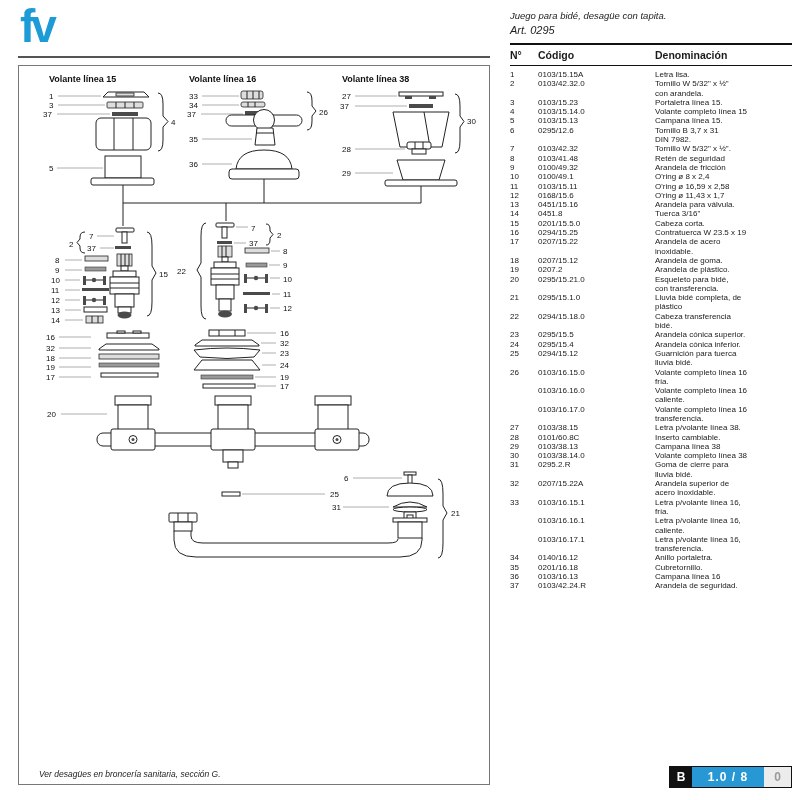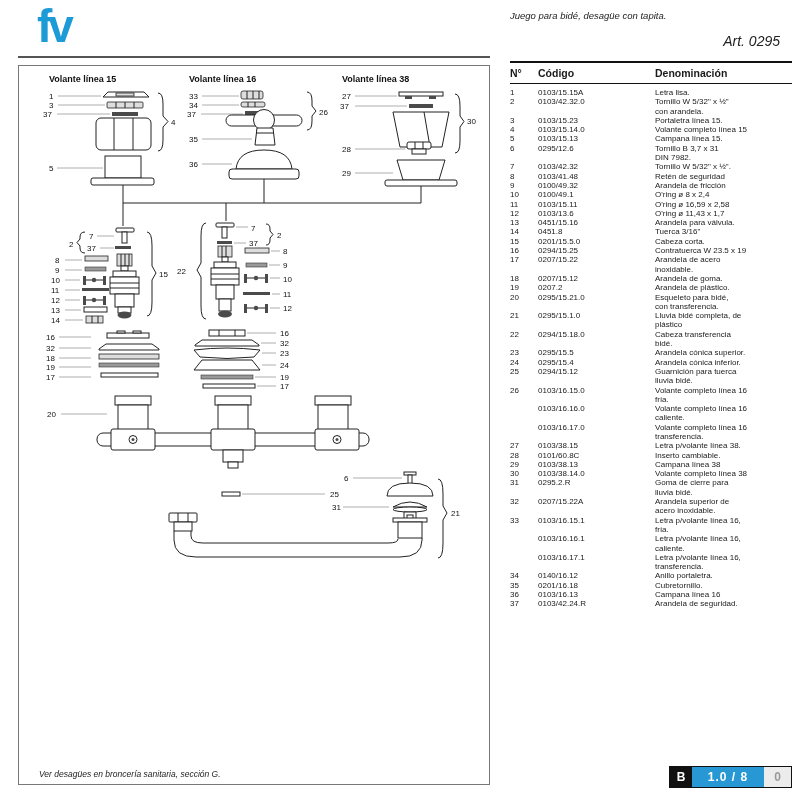--- a/index.html
+++ b/index.html
@@ -2,31 +2,31 @@
 <html><head>
 <meta charset="utf-8">
 <style>
   html,body { margin:0; padding:0; background:#fff; }
   .page {
     position:relative; width:800px; height:800px; background:#fff;
     font-family:"Liberation Sans", sans-serif; color:#1a1a1a; overflow:hidden;
   }
   
   .logo {
-    position:absolute; left:37px; top:0px;
+    position:absolute; left:20px; top:0px;
     font-weight:bold; font-size:46px; line-height:52px;
     letter-spacing:-4px; color:#1d9bd7;
   }
   .logo-rule { position:absolute; left:18px; top:56px; width:472px; height:2px; background:#555; }
 
   
   .right-col { position:absolute; left:510px; top:10px; width:282px; }
   .title { font-size:15px; font-weight:bold; margin:0 0 5px 0; }
   .subtitle { font-size:9.5px; font-style:italic; margin:0 0 3px 0; color:#222; }
-  .art { font-size:14px; font-style:italic; margin:12px; color:#222;text-align:right; }
+  .art { font-size:11px; font-style:italic; margin:0; color:#222; }
   .table { margin-top:7px; border-top:2px solid #111; }
   .thead {
     display:grid; grid-template-columns:28px 117px 1fr;
     font-weight:bold; font-size:10.5px; padding:4px 0 4px 0;
     border-bottom:1.5px solid #111;
   }
   .tbody { margin-top:4px; }
   .row { display:grid; grid-template-columns:28px 117px 1fr; font-size:8px; line-height:9.3px; }
   .row .name { white-space:pre-line; }
 
@@ -500,21 +500,21 @@
           </div>
 
           <div class="row">
             <span class="num">11</span>
             <span class="code">0103/15.11</span>
             <span class="name">O'ring ø 16,59 x 2,58</span>
           </div>
 
           <div class="row">
             <span class="num">12</span>
-            <span class="code">0103/13.6</span>
+            <span class="code">0168/15.6</span>
             <span class="name">O'ring ø 11,43 x 1,7</span>
           </div>
 
           <div class="row">
             <span class="num">13</span>
             <span class="code">0451/15.16</span>
             <span class="name">Arandela para válvula.</span>
           </div>
 
           <div class="row">

